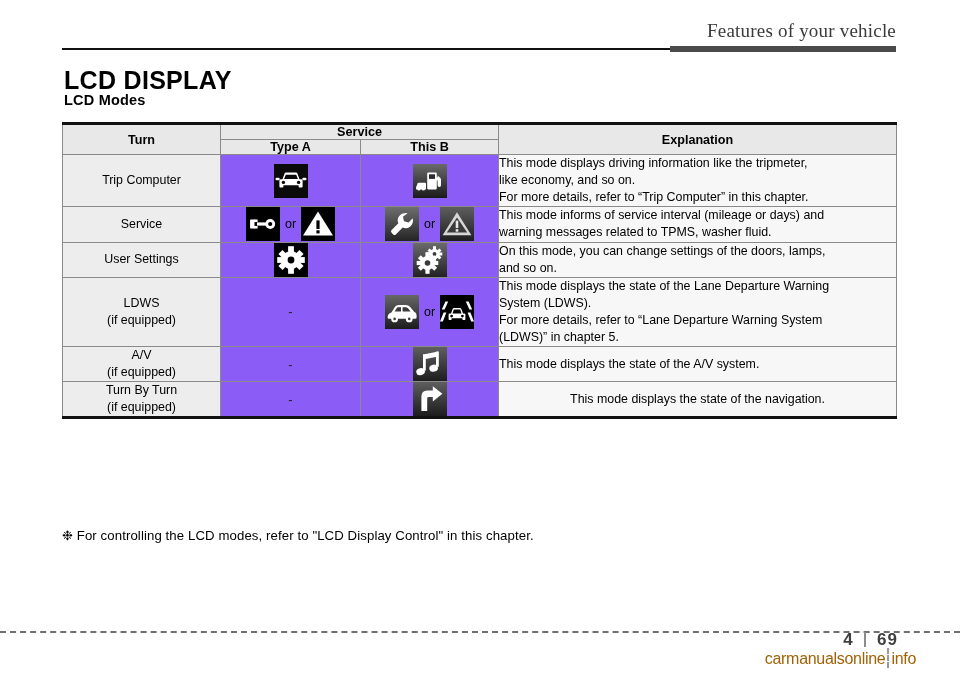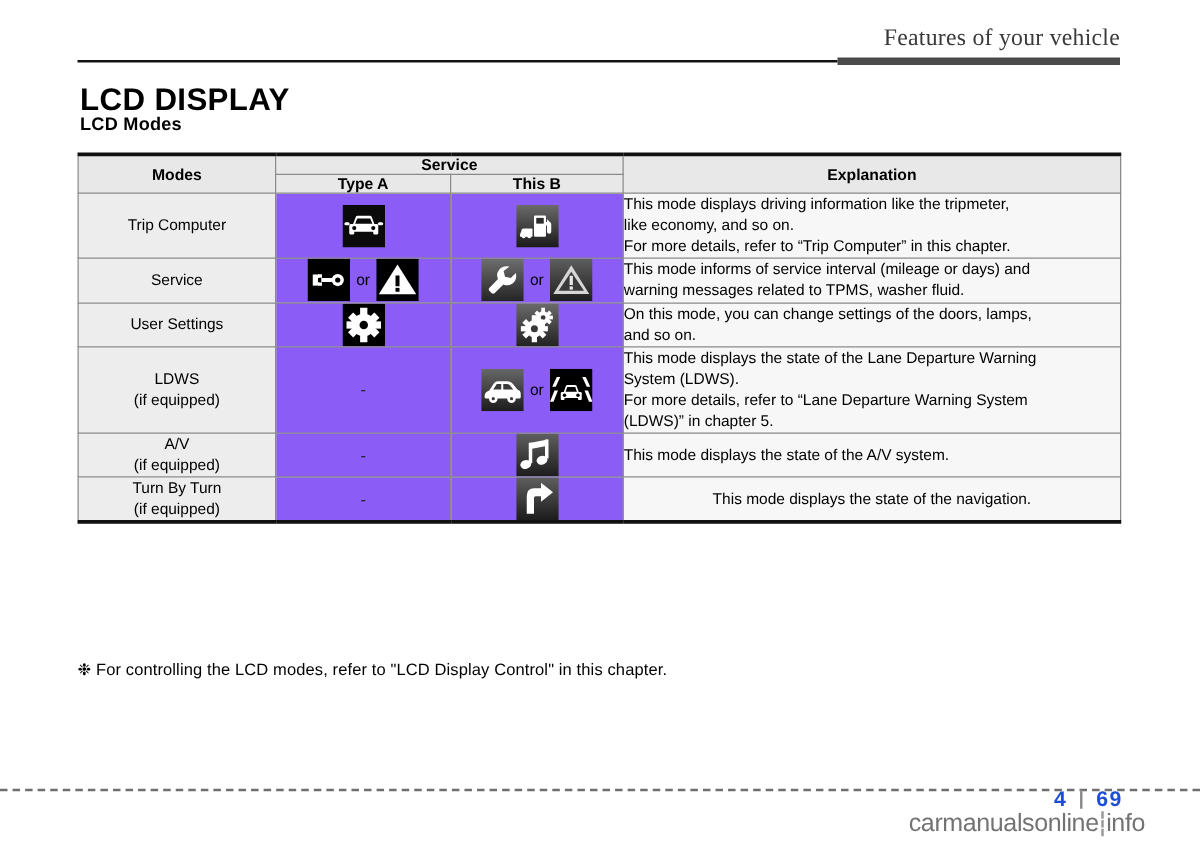--- a/index.html
+++ b/index.html
@@ -75,29 +75,29 @@
   }
   .note .mark{font-size:13px;}
 
   
   .foot-dash{
     position:absolute;left:0;top:631px;width:960px;height:0;
     border-top:2px dashed #6f6f6f;
   }
   .foot-pageno{
     position:absolute;right:62px;top:630px;
-    font-size:17px;font-weight:bold;color:#1d4ed8;letter-spacing:1px;
+    font-size:17px;font-weight:bold;color:#404040;letter-spacing:1px;
   }
   .foot-pageno .sep{
     display:inline-block;width:2px;height:15px;background:#8c8c8c;
     margin:0 5px -2px 5px;
   }
   .watermark{
     position:absolute;right:44px;top:648px;
-    font-size:20px;color:#737373;letter-spacing:-.3px;white-space:nowrap;
+    font-size:16px;color:#a16207;letter-spacing:-.3px;white-space:nowrap;
   }
   .watermark .vdash{
     display:inline-block;width:0;height:20px;
     border-left:2px dashed #9a9a9a;margin:0 2px -4px 2px;
   }
 </style>
 </head>
 <body>
 
 <div class="page">
@@ -114,21 +114,21 @@
   <div class="tbl-wrap">
     <table class="lcd">
       <colgroup>
         <col style="width:158px">
         <col style="width:140px">
         <col style="width:138px">
         <col style="width:398px">
       </colgroup>
       <thead>
         <tr>
-          <th class="hcell top-border" rowspan="2">Modes</th>
+          <th class="hcell top-border" rowspan="2">Turn</th>
           <th class="hcell top-border" colspan="2">Service</th>
           <th class="hcell top-border" rowspan="2">Explanation</th>
         </tr>
         <tr>
           <th class="hcell">Type A</th>
           <th class="hcell">This B</th>
         </tr>
       </thead>
       <tbody>
           <tr>

